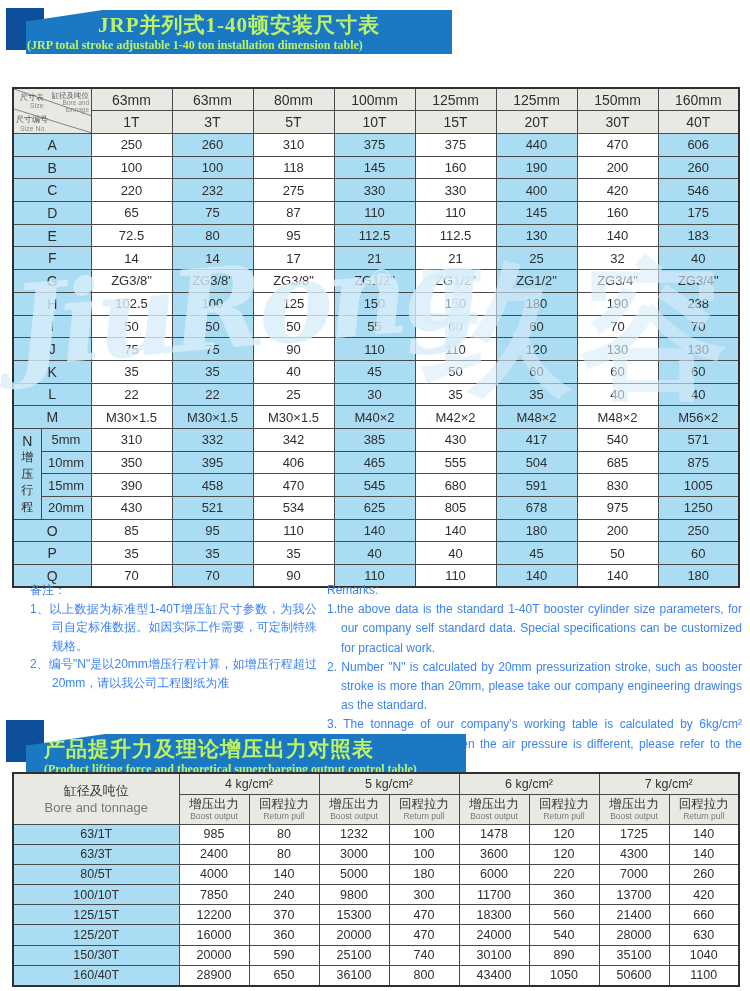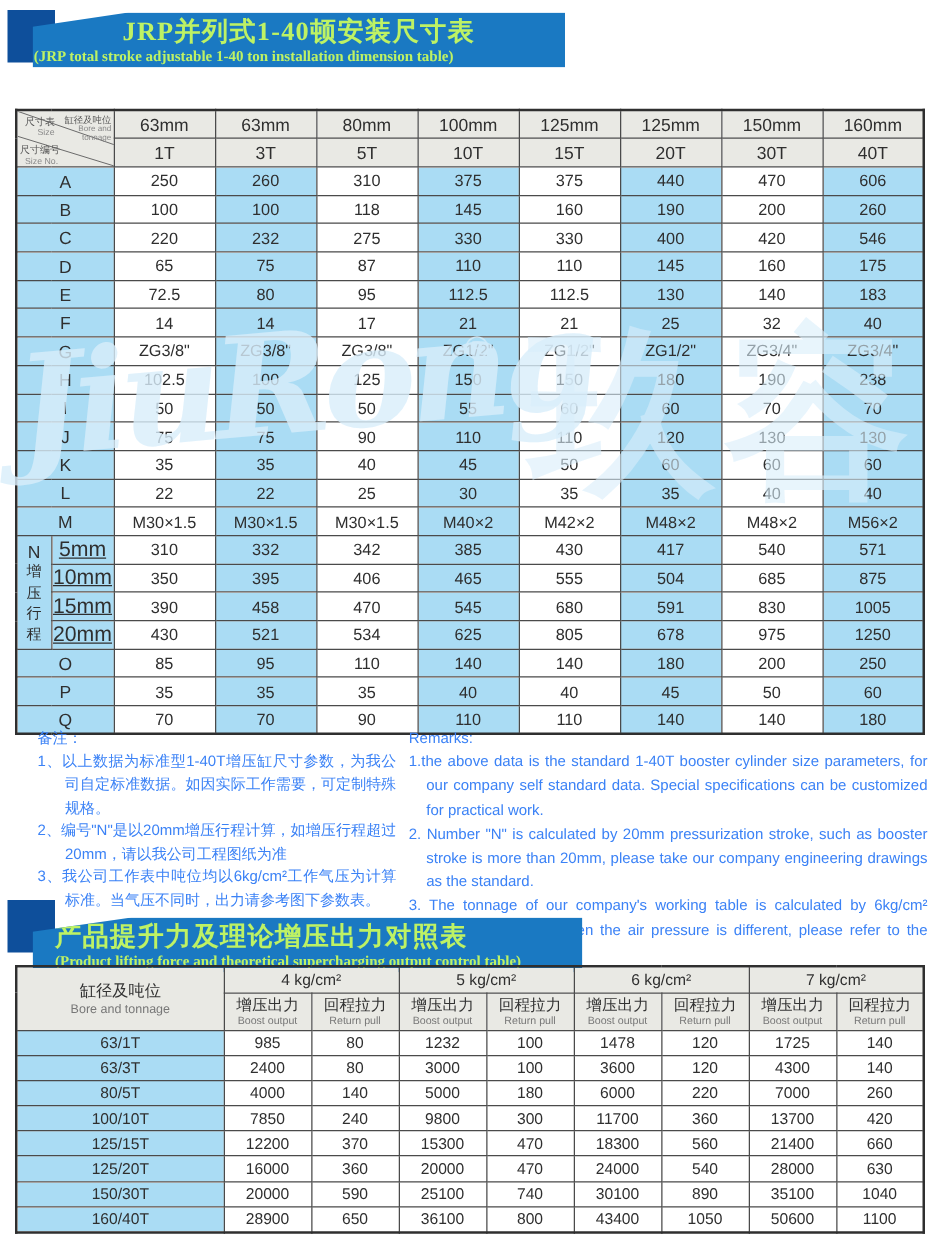--- a/index.html
+++ b/index.html
@@ -41,21 +41,21 @@
   #t1 .hd{background:#e9e9e4;font-size:14px;}
   #t1 .lbl{background:#aadcf4;font-size:14px;}
   #t1 .alt{background:#aadcf4;}
   #t1 .corner{background:#e9e9e4;padding:0;}
   #t1 .corner svg{display:block;}
   #t1 .corner text{font-family:"Liberation Sans","DejaVu Sans",sans-serif;}
   .nvert{background:#aadcf4;}
   .nvert-in{display:flex;flex-direction:column;align-items:center;justify-content:center;}
   .nvert-in span{font-size:12px;line-height:16.5px;color:#2f2f2f;}
   .nvert-in span:first-child{font-size:14px;}
-  #t1 .stroke{background:#aadcf4;font-size:17px;text-decoration:underline;}
+  #t1 .stroke{background:#aadcf4;font-size:13px;}
 
   
   .watermark{position:absolute;left:0;top:255px;width:750px;height:160px;pointer-events:none;z-index:6;}
   .wm-script{
     position:absolute;left:12px;top:-14px;font-family:"DejaVu Serif","Liberation Serif",serif;
     font-style:italic;font-weight:bold;font-size:112px;letter-spacing:-6px;
     color:#d9eefb;opacity:.8;transform:rotate(-5deg);white-space:nowrap;
   }
   .wm-reg{position:absolute;left:372px;top:8px;font-size:26px;color:#d3ebf9;opacity:.9;}
   .wm-chars{
@@ -75,21 +75,21 @@
   #t2{position:absolute;left:12px;top:772px;width:726px;border:2px solid #2f2f2f;}
   #t2 td{
     border:1px solid #4a4a4a;text-align:center;vertical-align:middle;
     font-size:12.5px;color:#2f2f2f;padding:0;overflow:hidden;
   }
   #t2 tr.press-tr{height:21px;}
   #t2 tr.sub-tr{height:30px;border-radius:14px;}
   #t2 tbody tr{height:20.2px;}
   #t2 .t2hd{background:#e9e9e4;}
   .c2cn{font-size:13px;color:#333;}
-  .c2en{font-size:10px;color:#777;}
+  .c2en{font-size:13px;color:#777;}
   .sub-cn{font-size:12.5px;color:#333;line-height:14px;}
   .sub-en{font-size:8.5px;color:#777;line-height:10px;}
   #t2 .t2lbl{background:#aadcf4;font-size:12.5px;}
 </style>
 </head>
 <body>
 
 <div>
 
   <div class="banner" id="banner1" style="top:8px;">
@@ -385,21 +385,20 @@
     <span class="wm-script">JiuRong</span>
     <span class="wm-reg">®</span>
     <span class="wm-chars">玖容</span>
   </div>
 
   <div class="remarks">
     <div class="rem-cn">
       <div class="rem-title">备注：</div>
       <div class="rem-item-cn">1、以上数据为标准型1-40T增压缸尺寸参数，为我公司自定标准数据。如因实际工作需要，可定制特殊规格。</div>
       <div class="rem-item-cn">2、编号"N"是以20mm增压行程计算，如增压行程超过20mm，请以我公司工程图纸为准</div>
-      <div class="rem-item-cn">3、我公司工作表中吨位均以6kg/cm²工作气压为计算标准。当气压不同时，出力请参考图下参数表。</div>
     </div>
     <div class="rem-en">
       <div class="rem-title">Remarks:</div>
       <div class="rem-item-en">1.the above data is the standard 1-40T booster cylinder size parameters, for our company self standard data. Special specifications can be customized for practical work.</div>
       <div class="rem-item-en">2. Number "N" is calculated by 20mm pressurization stroke, such as booster stroke is more than 20mm, please take our company engineering drawings as the standard.</div>
       <div class="rem-item-en">3. The tonnage of our company's working table is calculated by 6kg/cm² working pressure. When the air pressure is different, please refer to the chart below.</div>
     </div>
   </div>
 
   <div class="banner" id="banner2" style="top:718px;">

